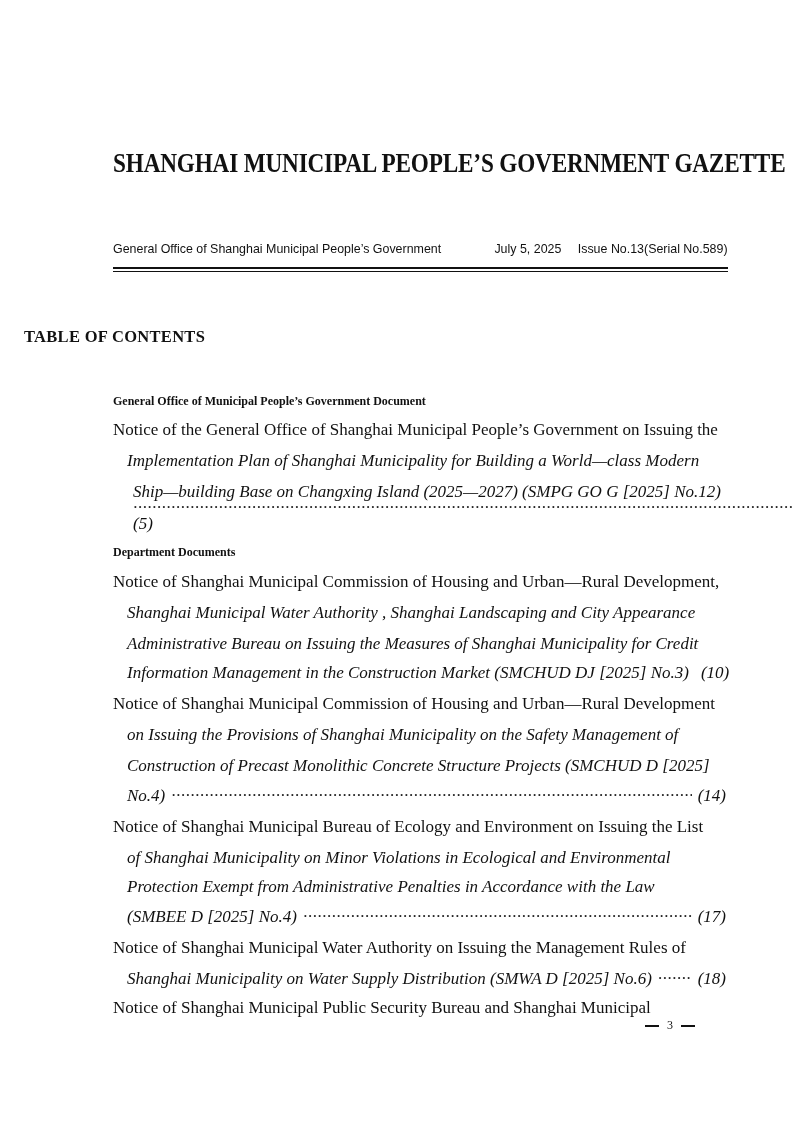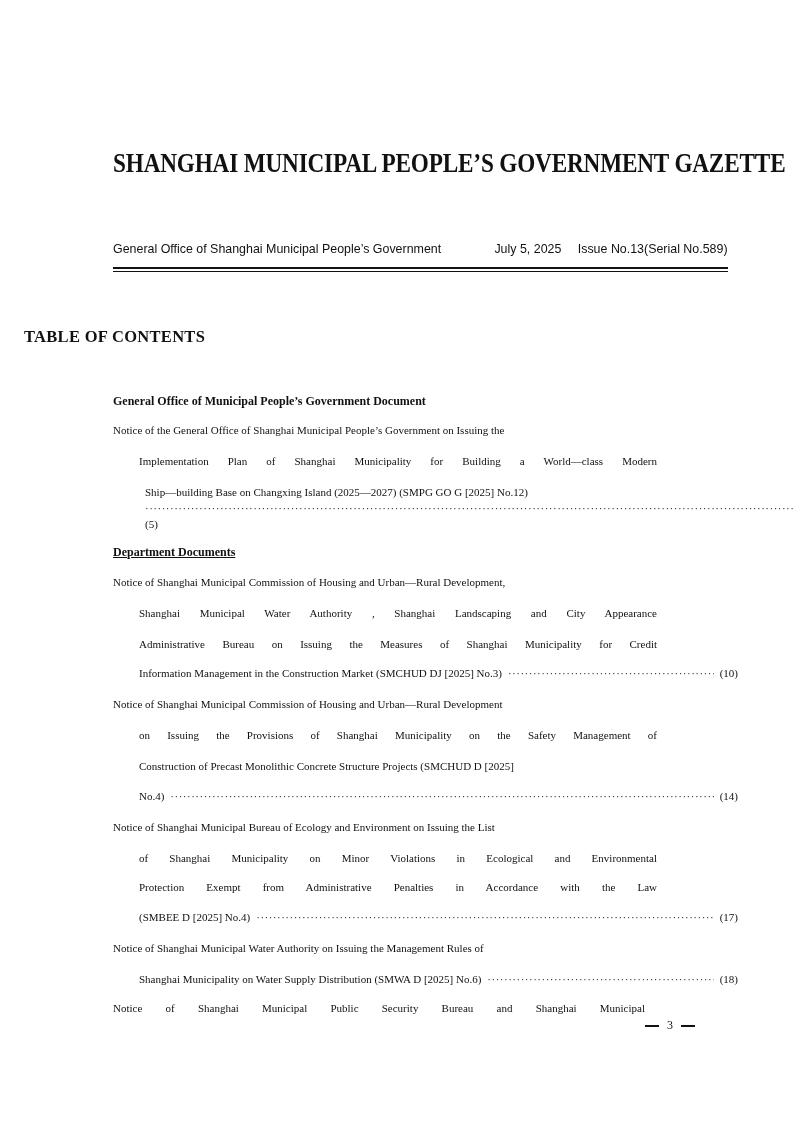--- a/index.html
+++ b/index.html
@@ -83,25 +83,25 @@
       font-weight: bold;
       font-size: 12px;
       white-space: nowrap;
       text-align: center;
     }
     .line {
       position: absolute;
       left: 89px;
       width: 613px;
       font-family: "Liberation Serif", serif;
-      font-size: 11px;
+      font-size: 17px;
       white-space: nowrap;
       line-height: 16px;
     }
-    .line.indent { left: 115px; width: 599px; }
+    .line.indent { left: 103px; width: 599px; font-style: italic; }
     .line.justify {
       text-align: justify;
       text-align-last: justify;
     }
     .line.justify.w-full { width: 532px; }
     .line.indent.justify.w-full { width: 518px; }
     .leader-line {
       display: flex;
       align-items: baseline;
     }
@@ -157,21 +157,21 @@
   <div class="section-head" style="top:394px;">General Office of Municipal People’s Government Document</div>
 
   <div class="line" style="top:422px;">Notice of the General Office of Shanghai Municipal People’s Government on Issuing the</div>
   <div class="line indent justify w-full" style="top:453px;">Implementation Plan of Shanghai Municipality for Building a World—class Modern</div>
   <div class="line indent leader-line" style="top:484px;flex-direction:column;">
     <span class="txt">Ship—building Base on Changxing Island (2025—2027) (SMPG GO G [2025] No.12)</span>
     <span class="dots"></span>
     <span class="pg">(5)</span>
   </div>
 
-  <div class="section-head" style="top:545px;text-decoration:underline;">Department Documents</div>
+  <div class="section-head" style="top:545px;">Department Documents</div>
 
   <div class="line" style="top:574px;">Notice of Shanghai Municipal Commission of Housing and Urban—Rural Development,</div>
   <div class="line indent justify w-full" style="top:636px;">Administrative Bureau on Issuing the Measures of Shanghai Municipality for Credit</div>
   <div class="line indent justify w-full" style="top:605px;">Shanghai Municipal Water Authority , Shanghai Landscaping and City Appearance</div>
   <div class="line indent leader-line" style="top:665px;">
     <span class="txt">Information Management in the Construction Market (SMCHUD DJ [2025] No.3)</span>
     <span class="dots"></span>
     <span class="pg">(10)</span>
   </div>
 

